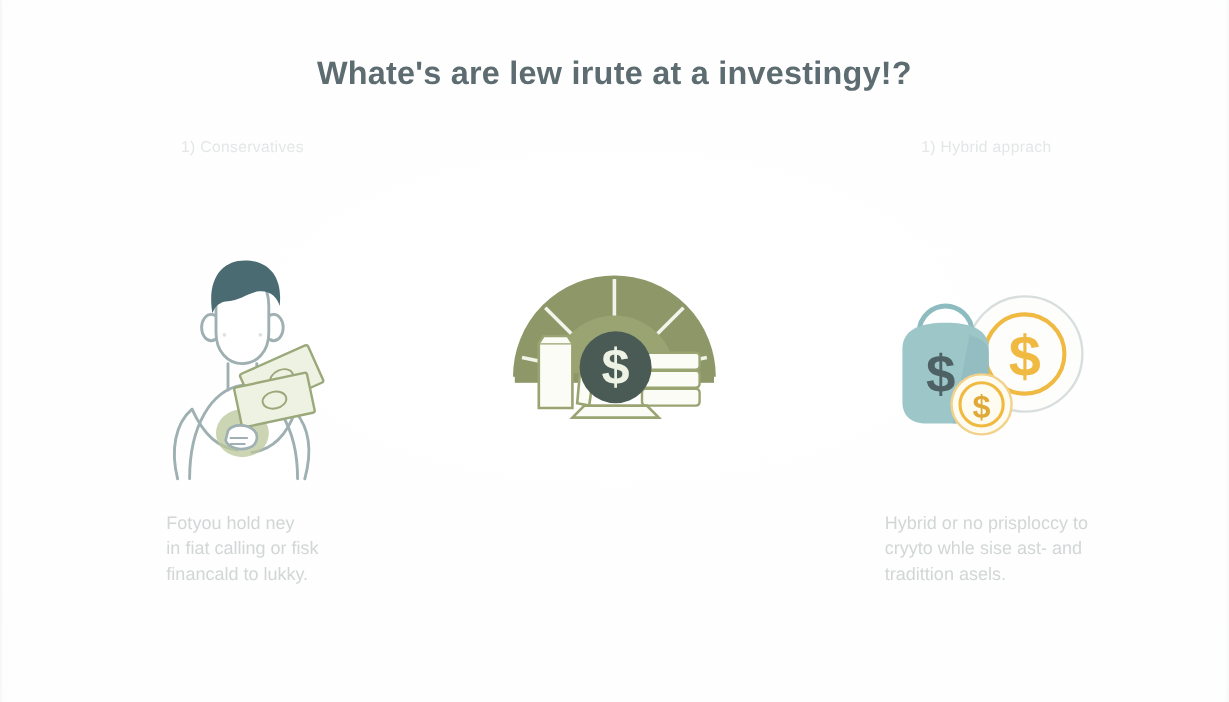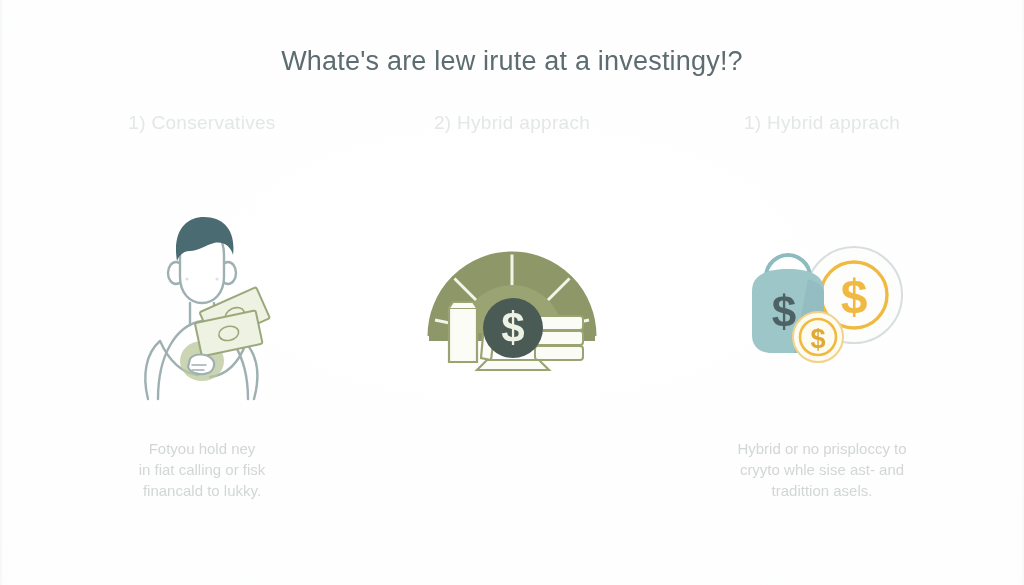--- a/index.html
+++ b/index.html
@@ -38,21 +38,21 @@
     pointer-events: none;
   }
 
   .title {
     position: absolute;
     top: 46px;
     left: 0;
     width: 100%;
     text-align: center;
     font-size: 27px;
-    font-weight: 400;
+    font-weight: 700;
     letter-spacing: 0.2px;
     color: #5d6c71;
     white-space: nowrap;
   }
 
   .columns {
     position: absolute;
     top: 112px;
     left: 52px;
     right: 52px;
@@ -60,45 +60,44 @@
     justify-content: space-between;
   }
   .column {
     width: 300px;
     display: flex;
     flex-direction: column;
     align-items: center;
   }
 
   .col-heading {
-    font-size: 19px;
+    font-size: 13px;
     font-weight: 400;
     color: #e3e7e7;
     letter-spacing: 0.3px;
     text-align: center;
     height: 22px;
     line-height: 22px;
   }
 
   .art {
     height: 230px;
     width: 240px;
     margin-top: 54px;
     display: flex;
     align-items: center;
     justify-content: center;
   }
   .art svg { display: block; }
 
   .col-body {
-    margin-top: 20px;
+    margin-top: 8px;
     font-size: 15px;
     line-height: 21px;
     color: #d2d6d6;
-    text-align: center;
     white-space: pre-line;
   }
 </style>
 </head>
 <body>
 
 <div id="slide">
 
   <div class="title">Whate's are lew irute at a investingy!?</div>
 
@@ -148,21 +147,20 @@
           <path d="M90 162 L104 162 M90 167 L102 167" stroke="#9fb0b2" stroke-width="1.5" stroke-linecap="round"></path>
         </svg>
       </div>
 
       <div class="col-body">Fotyou hold ney
 in fiat calling or fisk
 financald to lukky.</div>
     </div>
 
     <div class="column">
-      <div class="col-heading">2) Hybrid apprach</div>
 
       <div class="art">
         <svg width="190" height="150" viewBox="0 0 190 150" fill="none">
 
           <g>
             <path d="M12 108 A83 83 0 0 1 178 108 Z" fill="#8d9768"></path>
 
             <g stroke="#f2f4ea" stroke-width="3">
               <path d="M95 108 L95 25"></path>
               <path d="M95 108 L37 50"></path>

